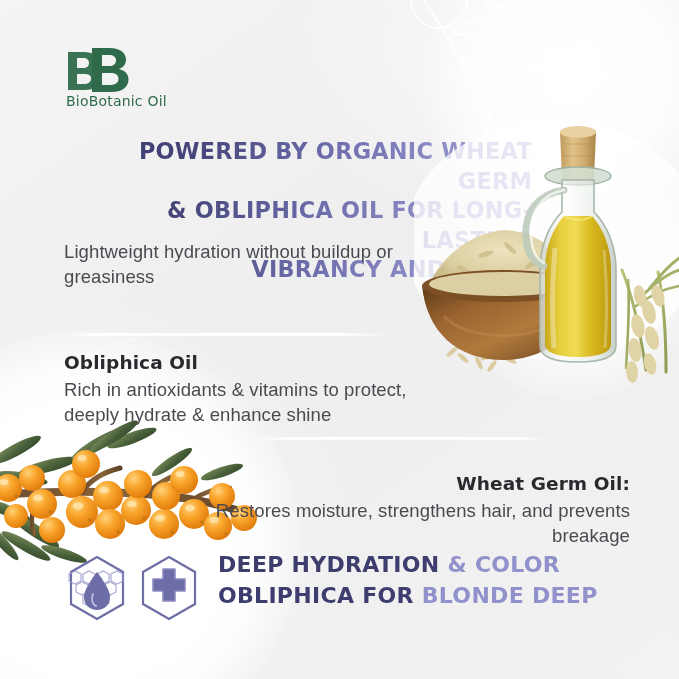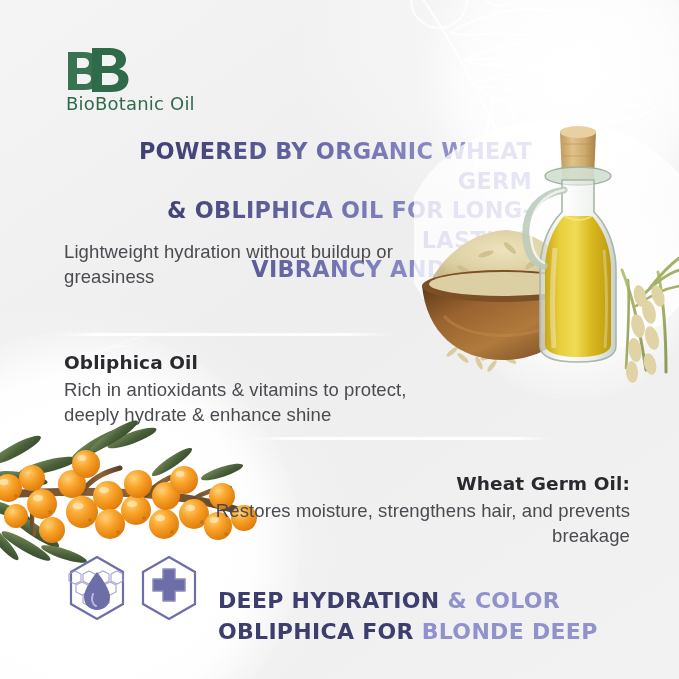--- a/index.html
+++ b/index.html
@@ -31,21 +31,21 @@
   .blob-b{width:430px;height:430px;top:330px;left:-130px;
     background:radial-gradient(circle,#ffffff 0%,rgba(255,255,255,.95) 55%,rgba(255,255,255,0) 73%);}
   .blob-c{width:250px;height:250px;top:150px;right:-20px;
     background:radial-gradient(circle,#ffffff 0%,rgba(255,255,255,.6) 50%,rgba(255,255,255,0) 75%);}
 
   
   .logo{position:absolute;left:64px;top:46px;width:180px;}
   .logo-mark{display:block;}
   .logo-word{
     font-family:"DejaVu Sans", sans-serif;
-    font-size:18px;letter-spacing:.2px;color:#2f6b4a;
+    font-size:14px;letter-spacing:.2px;color:#2f6b4a;
     margin-top:1px;margin-left:2px;white-space:nowrap;
   }
 
   
   .headline{
     position:absolute;left:62px;top:137px;width:470px;
     font-family:"DejaVu Sans","Liberation Sans",sans-serif;
     font-weight:bold;
     font-size:22.4px;line-height:29.5px;
     letter-spacing:.25px;
@@ -88,21 +88,21 @@
   
   .wheat-photo{position:absolute;right:0;top:120px;width:265px;height:265px;}
   .berry-photo{position:absolute;left:-14px;top:418px;width:292px;height:172px;}
 
   
   .banner{position:absolute;left:0;top:542px;width:679px;height:96px;}
   .banner-icons{position:absolute;left:66px;top:12px;display:flex;gap:10px;}
   .banner-text{
     position:absolute;left:218px;top:7px;width:450px;
     font-family:"DejaVu Sans","Liberation Sans",sans-serif;
-    font-weight:bold;font-size:22px;line-height:31px;letter-spacing:.3px;margin-top:36px;
+    font-weight:bold;font-size:22px;line-height:31px;letter-spacing:.3px;
   }
   .tx-dark{color:#3d3d6e;}
   .tx-light{color:#9191cb;}
   .banner-line{display:block;}
 </style>
 </head>
 <body>
 
 <div id="canvas">
 

